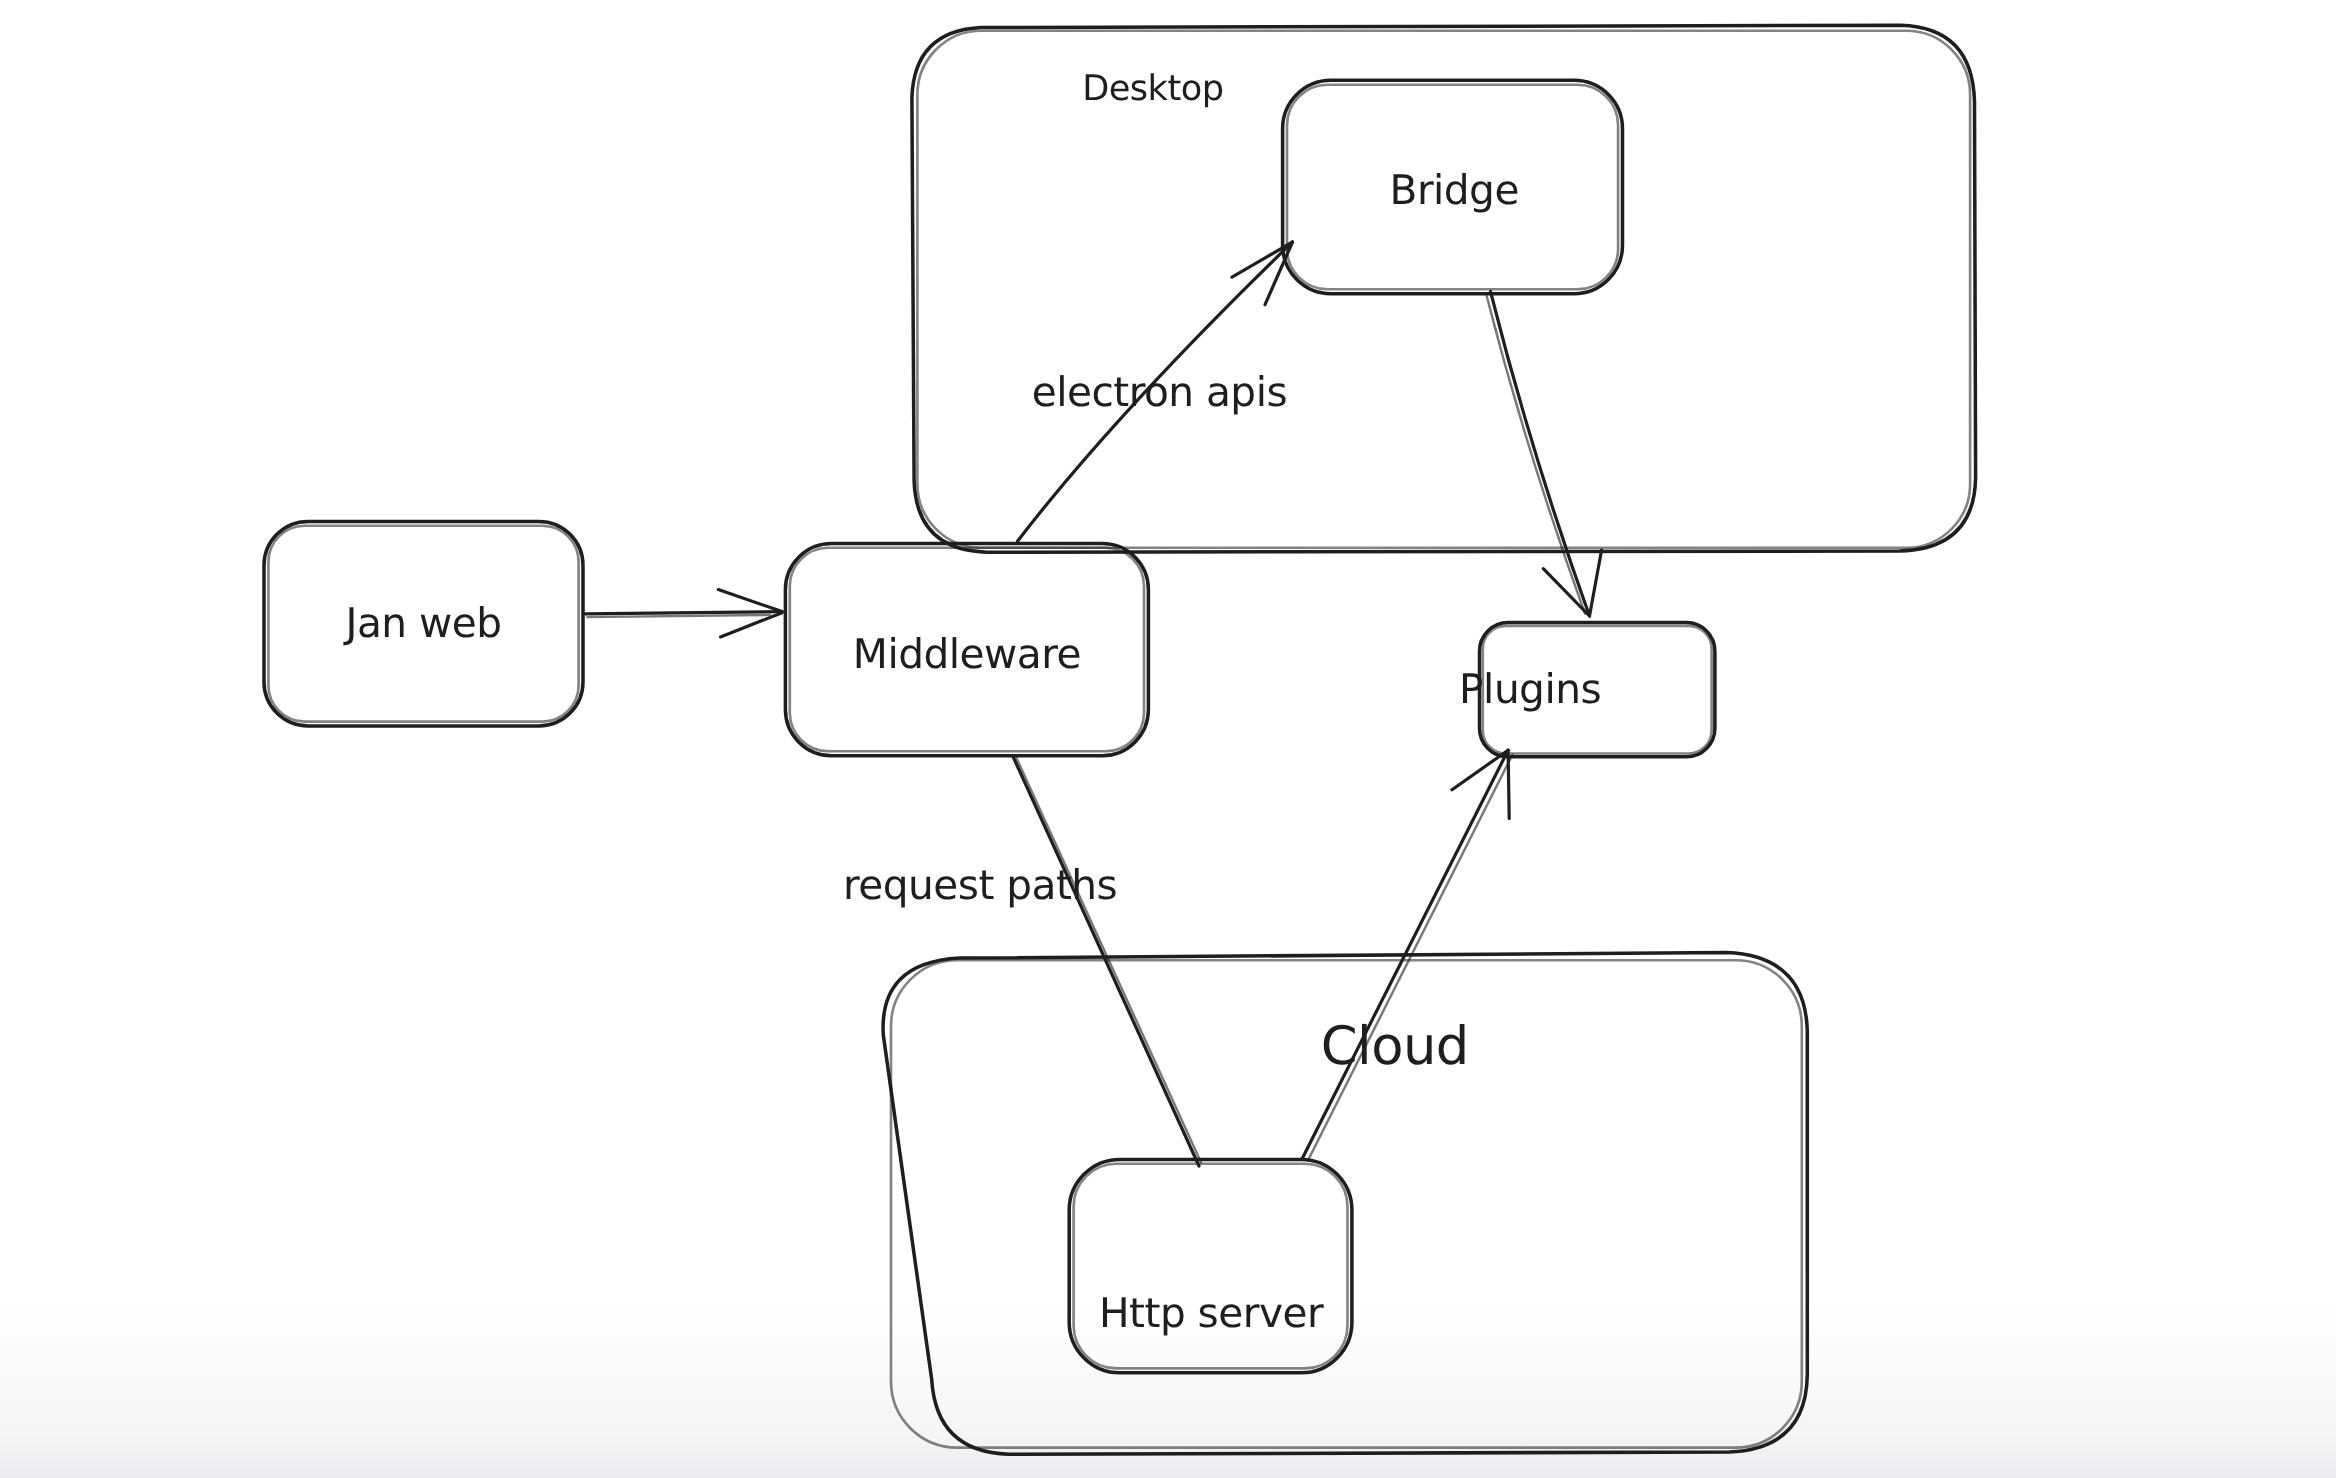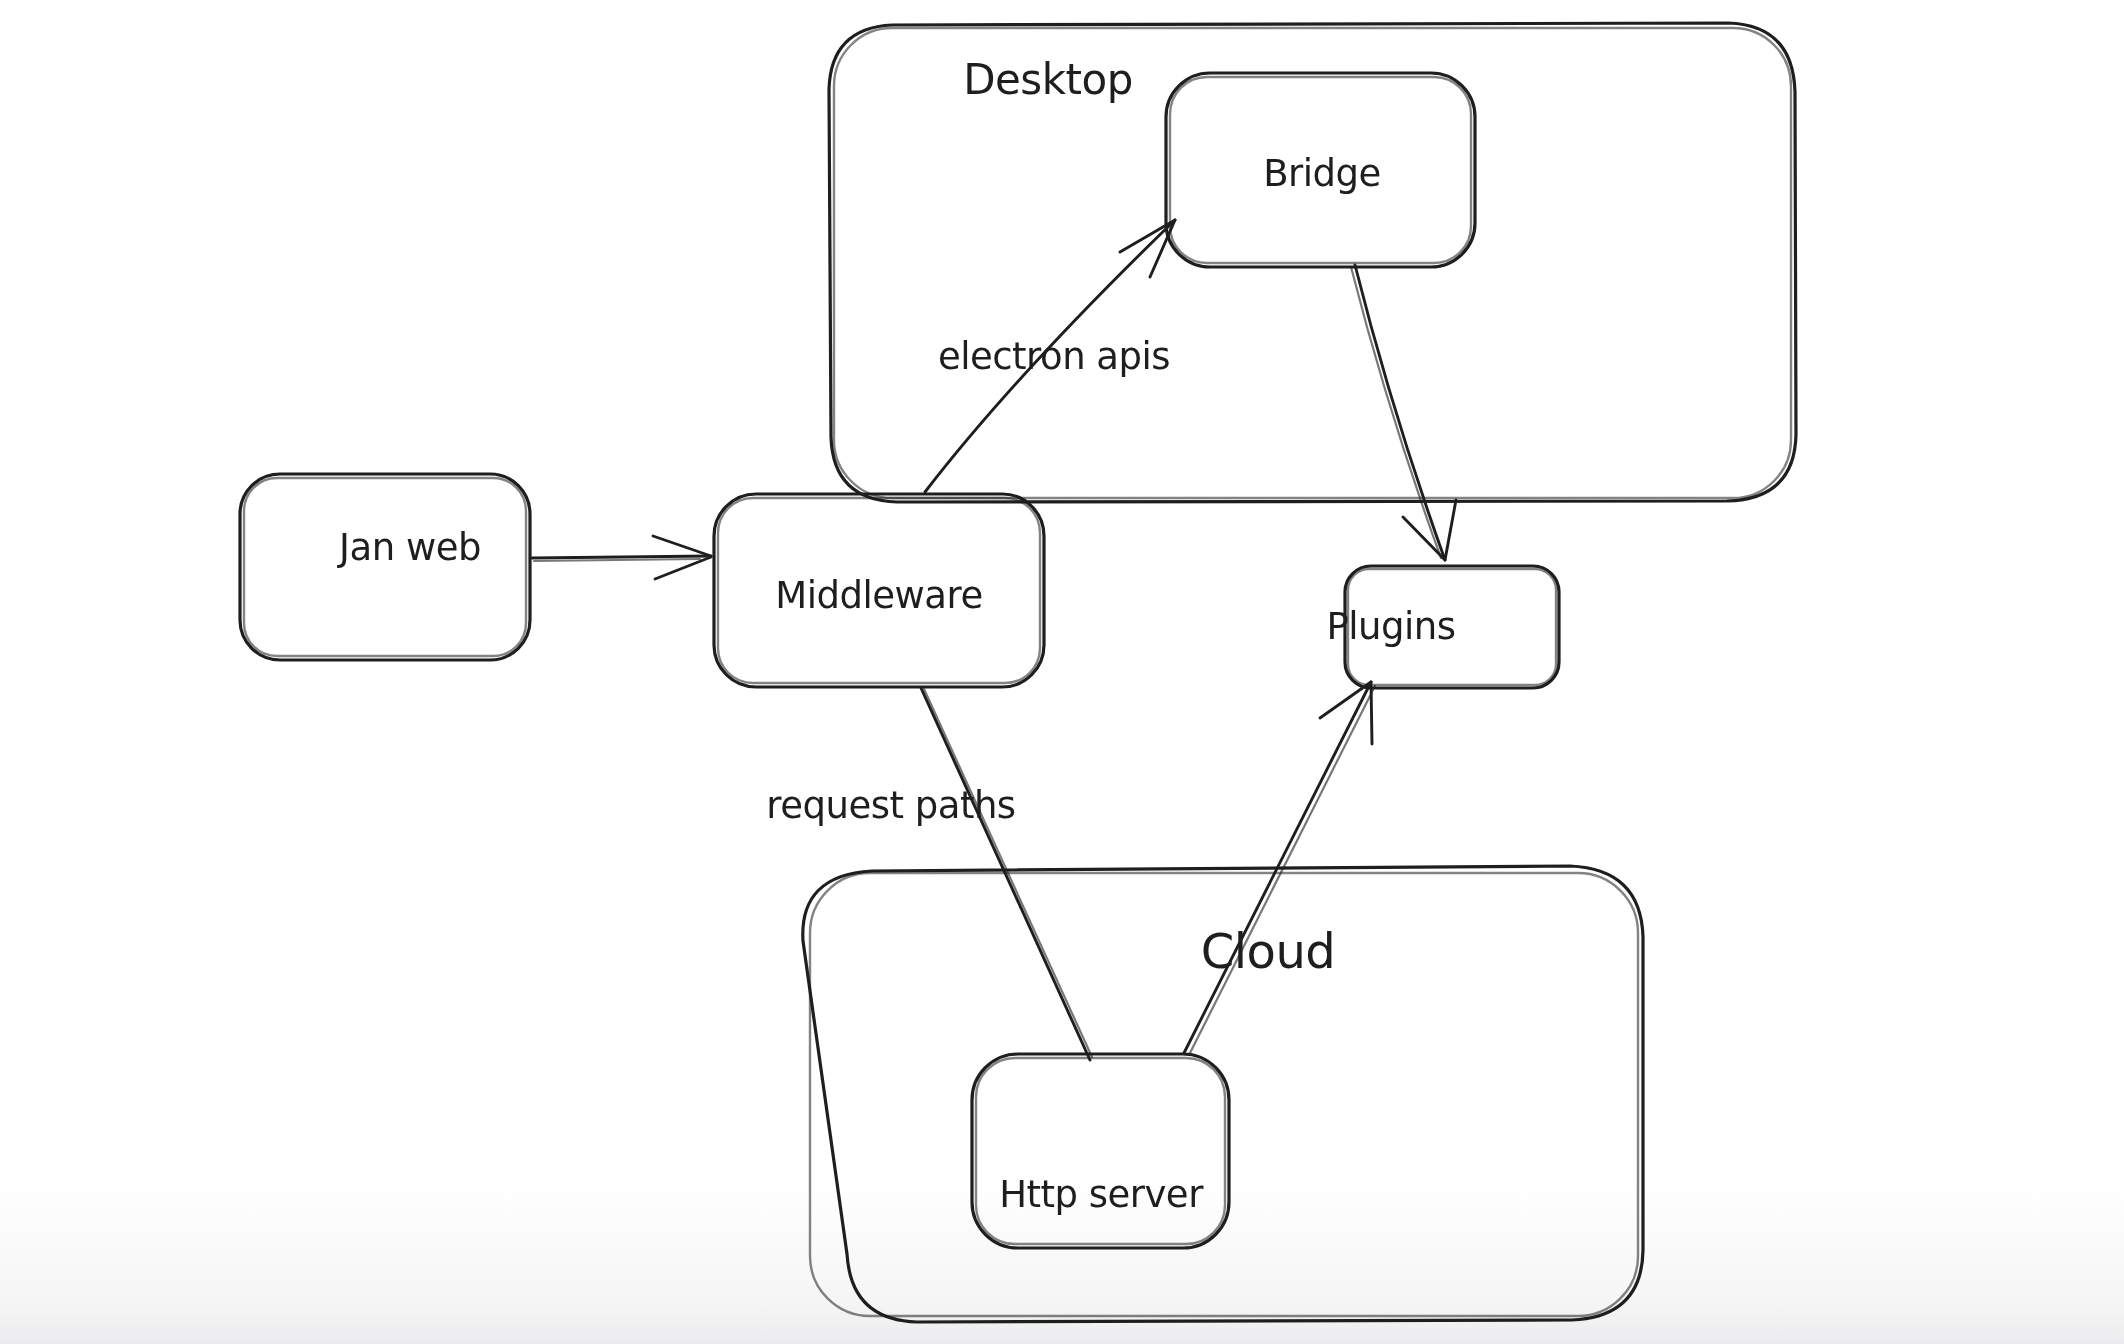--- a/index.html
+++ b/index.html
@@ -23,21 +23,21 @@
   .edge    { stroke-width: 2.9px; }
   .edge2   { stroke-width: 2.2px; opacity: .6; }
   .lbl {
     position: absolute;
     transform: translate(-50%, -50%);
     white-space: nowrap;
     letter-spacing: -0.5px;
     line-height: 1.15;
   }
   .node-lbl      { font-size: 37px; }
-  .container-lbl { font-size: 42px; }
+  .container-lbl { font-size: 32px; }
   .edge-lbl      { font-size: 37px; text-align: center; }
   .annotation {
     position: absolute;
     left: 350px;
     top: 948px;
     font-size: 37px;
     line-height: 56px;
     letter-spacing: -0.5px;
     white-space: nowrap;
   }
@@ -110,21 +110,21 @@
       <path class="edge" d="M 1184 1053 L 1371 682" stroke="#1e1e1e"></path>
       <path class="edge2" d="M 1189 1055 L 1375 686" stroke="#1e1e1e"></path>
       <path class="edge" d="M 1371 682 L 1320 718 M 1371 682 L 1372 744" stroke="#1e1e1e"></path>
     </g>
   </svg>
 
   <div class="lbl container-lbl" style="left:1048px; top:80px;">Desktop</div>
 
   <div class="lbl container-lbl" style="left:1268px; top:952px; font-size:48px;">Cloud</div>
 
-  <div class="lbl node-lbl" style="left:385px; top:548px;margin-left:25px;">Jan web</div>
+  <div class="lbl node-lbl" style="left:385px; top:567px;">Jan web</div>
 
   <div class="lbl node-lbl" style="left:879px; top:596px;">Middleware</div>
 
   <div class="lbl node-lbl" style="left:1322px; top:174px;">Bridge</div>
 
   <div class="lbl node-lbl" style="left:1391px; top:627px;">Plugins</div>
 
   <div class="lbl node-lbl" style="left:1101px; top:1155px;margin-top:40px;">Http server</div>
 
   <div class="lbl edge-lbl" style="left:1054px; top:357px;">electron apis</div>

